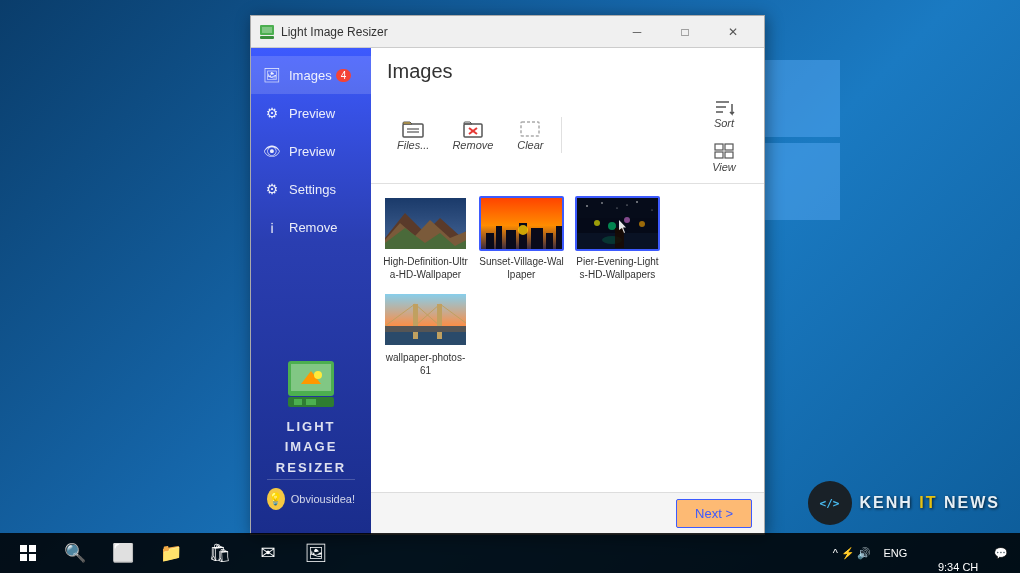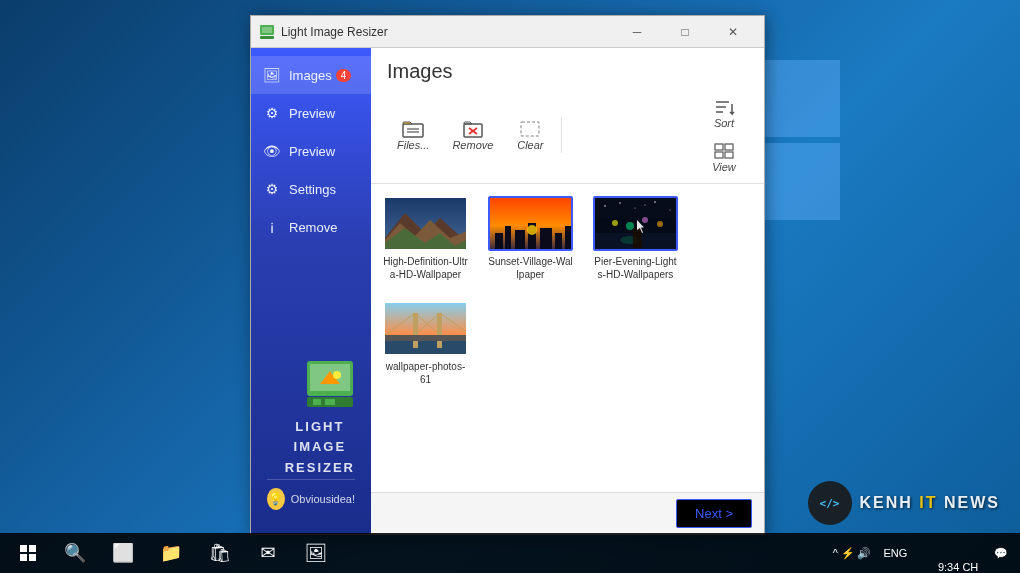--- a/index.html
+++ b/index.html
@@ -224,21 +224,21 @@
       color: white;
       border-radius: 10px;
       font-size: 10px;
       padding: 1px 5px;
       margin-left: 4px;
     }
     .sidebar-bottom {
       padding: 16px;
       display: flex;
       flex-direction: column;
-      align-items: flex-end;
+      align-items: center;
     }
     .app-logo-img {
       width: 50px;
       height: 50px;
       margin-bottom: 8px;
     }
     .app-logo-text {
       color: rgba(255,255,255,0.85);
       font-size: 13px;
       font-weight: bold;
@@ -333,21 +333,21 @@
       flex-direction: column;
     }
 
     
     .images-area {
       flex: 1;
       overflow-y: auto;
       padding: 12px;
       display: flex;
       flex-wrap: wrap;
-      gap: 20px;
+      gap: 11px;
       align-content: flex-start;
     }
 
     .image-thumb {
       width: 85px;
       display: flex;
       flex-direction: column;
       align-items: center;
       cursor: pointer;
     }
@@ -377,21 +377,21 @@
       background: #f5f5f5;
       border-top: 1px solid #ddd;
       display: flex;
       align-items: center;
       padding: 0 12px;
       flex-shrink: 0;
     }
     .next-btn {
       margin-left: auto;
       padding: 6px 18px;
-      background: #000000;
+      background: #fdba74;
       border: 1px solid #3d5afe;
       color: #3d5afe;
       font-size: 13px;
       cursor: pointer;
       border-radius: 2px;
     }
   </style>
 </head>
 <body>
 

